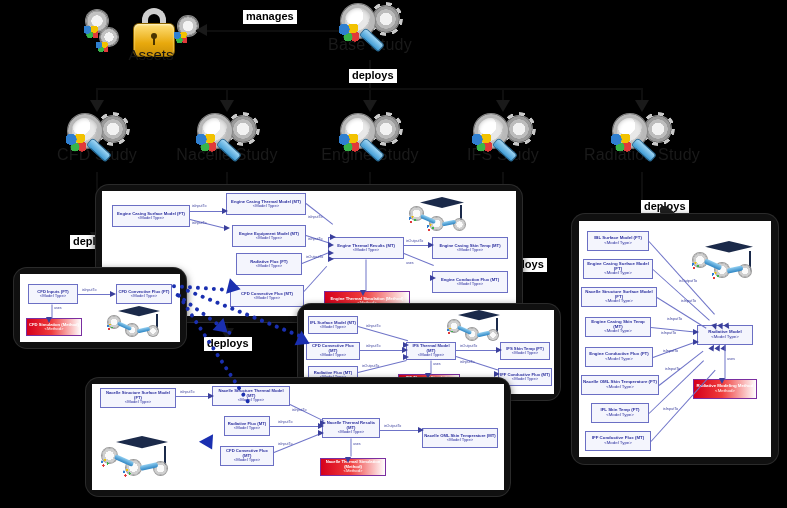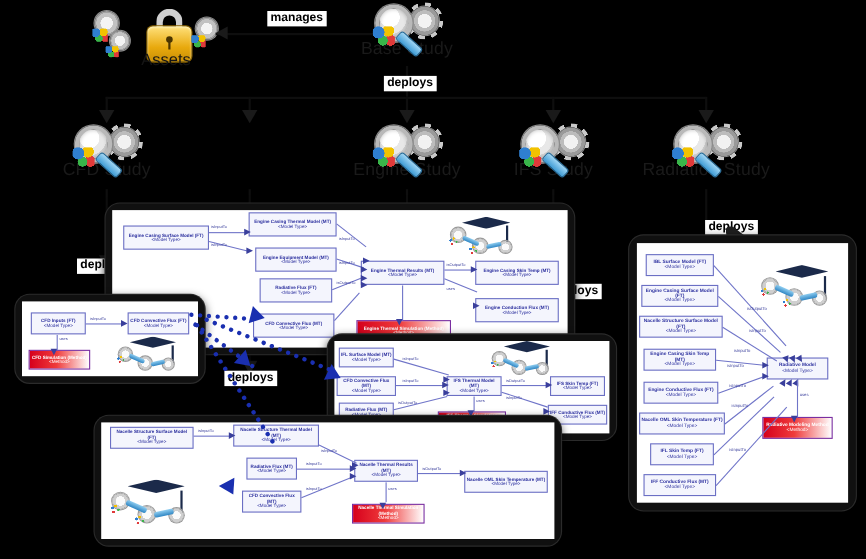--- a/index.html
+++ b/index.html
@@ -181,20 +181,29 @@
   <div class="studynode" style="left:37px;top:114px;">
     <div class="glyph">
       <div class="gearicon"></div>
         <div class="lens"></div>
         <div class="handle"></div>
         <div class="cols"></div>
     </div>
     <div class="lbl">CFD Study</div>
   </div>
 
+  <div class="studynode" style="left:167px;top:114px;">
+    <div class="glyph">
+      <div class="gearicon"></div>
+        <div class="lens"></div>
+        <div class="handle"></div>
+        <div class="cols"></div>
+    </div>
+    <div class="lbl">Nacelle Study</div>
+  </div>
 
   <div class="studynode" style="left:310px;top:114px;">
     <div class="glyph">
       <div class="gearicon"></div>
         <div class="lens"></div>
         <div class="handle"></div>
         <div class="cols"></div>
     </div>
     <div class="lbl">Engine Study</div>
   </div>

